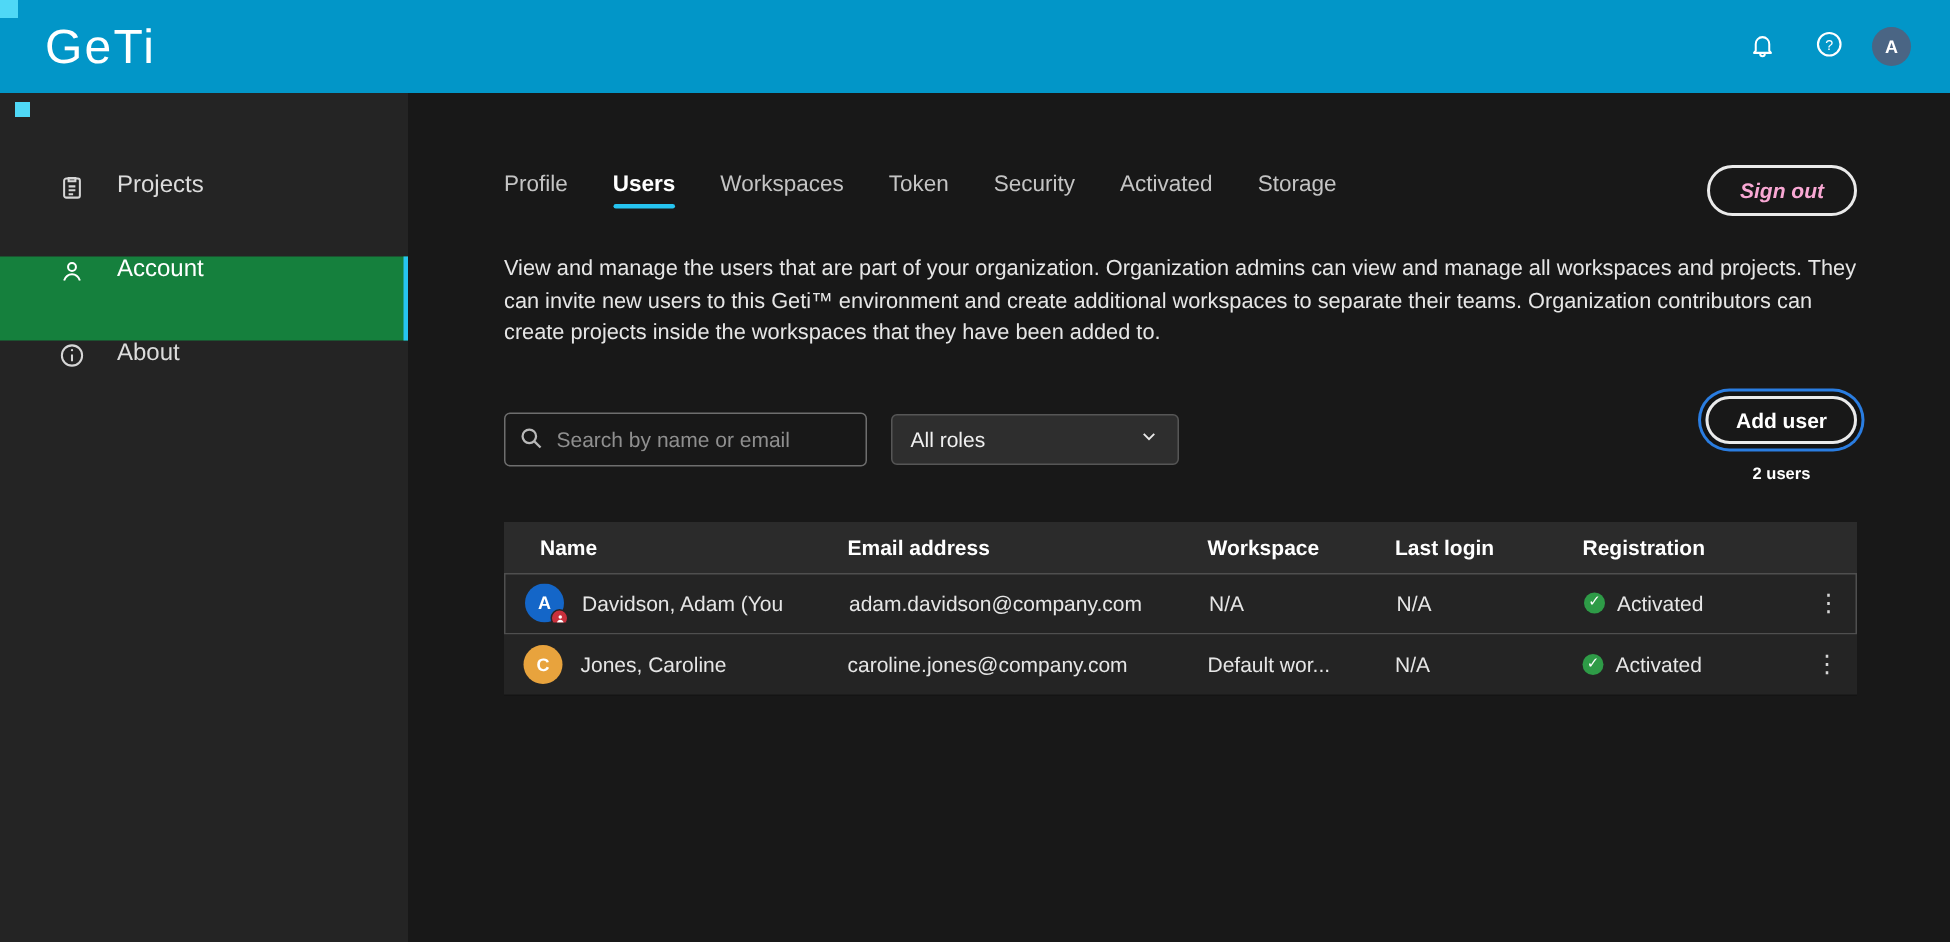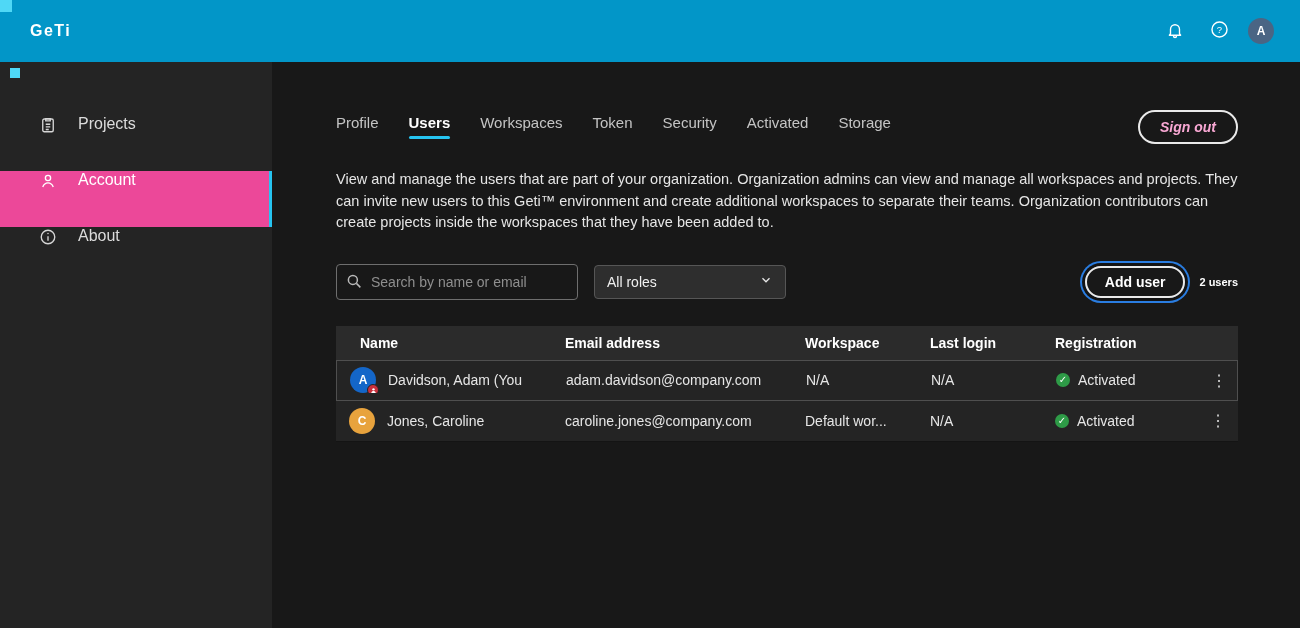--- a/index.html
+++ b/index.html
@@ -8,21 +8,21 @@
     font-family:"Liberation Sans", sans-serif;
     background:#181818; color:#e9e9e9; position:relative;
   }
 
   
   .topbar {
     height:62px; background:#0296c8; display:flex; align-items:center;
     padding:0 26px 0 30px; position:relative;
   }
   .corner-square { position:absolute; left:0; top:0; width:12px; height:12px; background:#4fd8f6; }
-  .logo { color:#ffffff; font-size:16px; font-weight:700; letter-spacing:1.5px; }
+  .logo { color:#ffffff; font-size:32px; font-weight:400; letter-spacing:1.5px; }
   .topbar-right { margin-left:auto; display:flex; align-items:center; gap:14px; }
   .icon-btn {
     background:none; border:none; width:30px; height:30px; display:flex;
     align-items:center; justify-content:center; cursor:pointer; color:#fff;
   }
   .avatar-btn {
     width:26px; height:26px; border-radius:50%; background:#4a6584; border:none;
     color:#fff; font-weight:700; font-size:12px; display:flex; align-items:center;
     justify-content:center; cursor:pointer; font-family:inherit;
   }
@@ -31,21 +31,21 @@
   .shell { display:flex; height:566px; }
 
   
   .sidebar { width:272px; background:#242424; position:relative; flex:none; }
   .sidebar-square { position:absolute; left:10px; top:6px; width:10px; height:10px; background:#4fd8f6; }
   .nav { margin-top:53px; display:flex; flex-direction:column; }
   .nav-item {
     height:56px; display:flex; gap:20px; padding-left:38px;
     cursor:pointer; color:#dcdcdc; font-size:16px;
   }
-  .nav-item.active { background:#ec4899; color:#ffffff; border-right:3px solid #26c4f0; }
+  .nav-item.active { background:#15803d; color:#ffffff; border-right:3px solid #26c4f0; }
   .nav-icon { width:20px; height:20px; display:flex; align-items:center; justify-content:center; }
 
   
   .main { flex:1; padding:44px 62px 0 64px; background:#181818; }
 
   .tabs-row { display:flex; align-items:center; }
   .tabs { display:flex; gap:30px; }
   .tab { position:relative; font-size:15px; font-weight:500; color:#c4c4c4; padding:8px 0 16px; cursor:pointer; }
   .tab.active { color:#ffffff; font-weight:700; }
   .tab.active::after {
@@ -68,21 +68,21 @@
     width:242px; height:36px; background:transparent; border:1px solid #6e6e6e; border-radius:4px;
     color:#e9e9e9; font-size:14px; padding:0 10px 0 34px; font-family:inherit; outline:none;
   }
   .search-input::placeholder { color:#8f8f8f; }
   .search-icon { position:absolute; left:9px; top:8px; width:18px; height:18px; }
   .roles-select {
     margin-left:16px; width:192px; height:34px; background:#2e2e2e; border:1px solid #565656;
     border-radius:4px; display:flex; align-items:center; justify-content:space-between;
     padding:0 12px; cursor:pointer; font-size:14px; color:#f0f0f0;
   }
-  .adduser-wrap { margin-left:auto; display:flex; align-items:center; gap:14px; }
+  .adduser-wrap { margin-left:auto; display:flex; align-items:center; gap:14px;flex-direction:column; }
   .adduser-btn {
     background:transparent; border:2px solid #eaeaea; border-radius:17px; color:#ffffff;
     font-weight:700; font-size:14px; padding:6px 18px; cursor:pointer; font-family:inherit;
     box-shadow:0 0 0 3px #131313, 0 0 0 5px #2a7de1;
   }
   .users-count { font-size:11px; font-weight:700; color:#ffffff; }
 
   
   .table { margin-top:26px; width:902px; }
   .thead, .trow {

